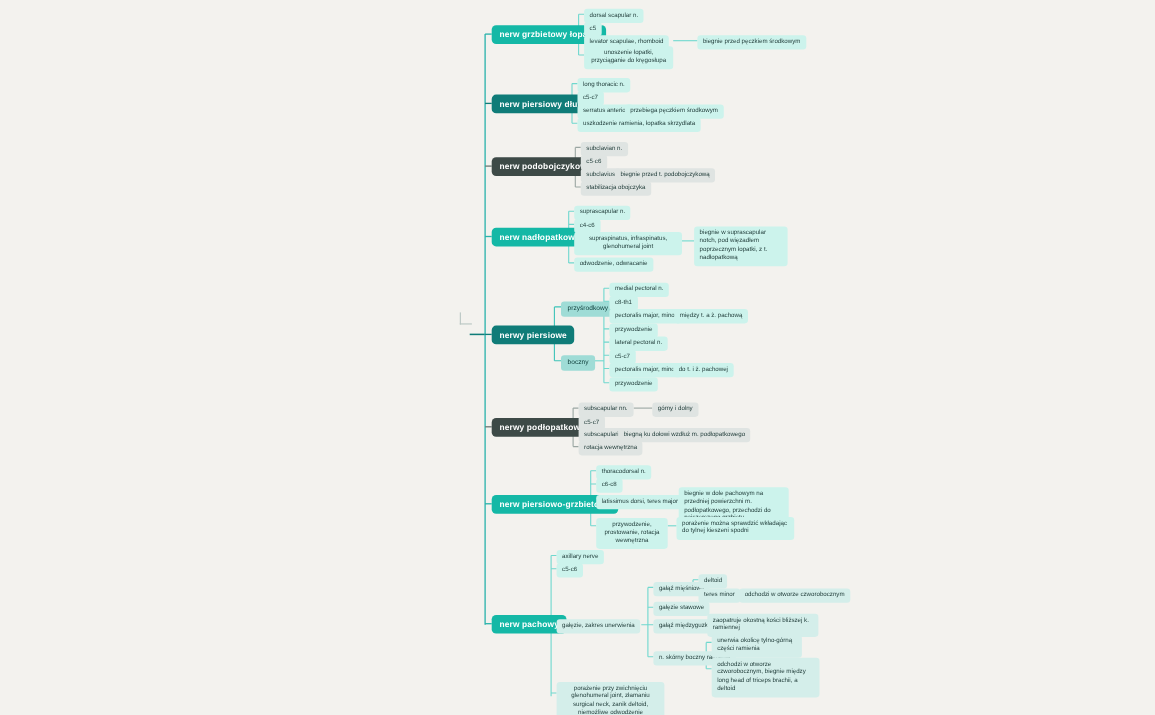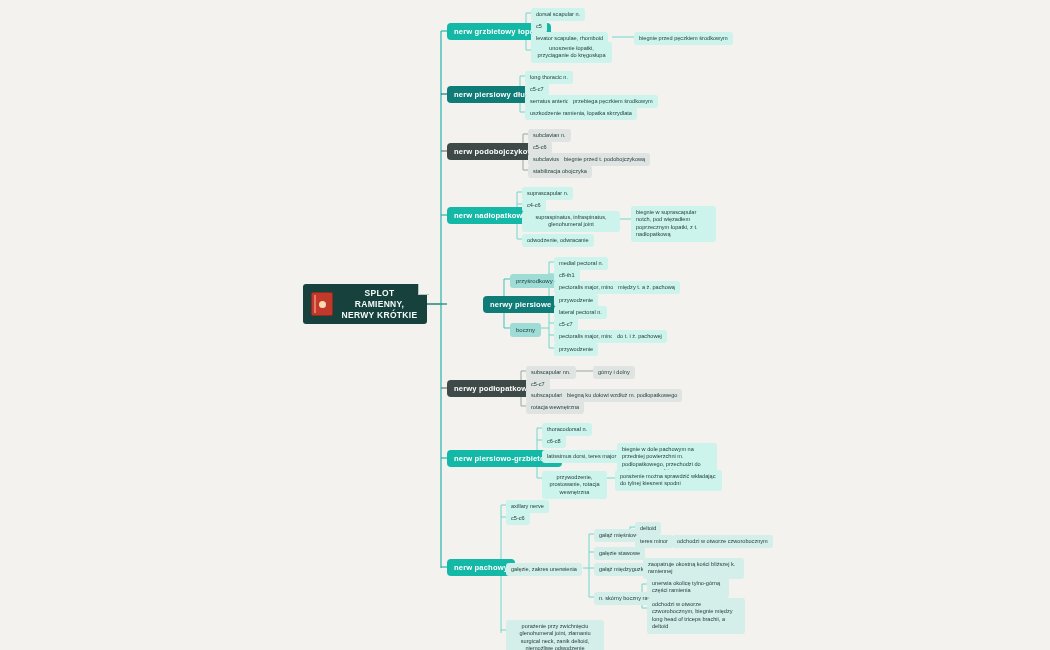--- a/index.html
+++ b/index.html
@@ -134,27 +134,20 @@
     <path d="M624 534 L630 534 M630 527 L630 540" stroke="#6fd8ce" stroke-width="1" fill="none"></path>
     <path d="M630 527 L635 527 M630 540 L635 540" stroke="#6fd8ce" stroke-width="1" fill="none"></path>
     <path d="M664 540 L672 540" stroke="#6fd8ce" stroke-width="1" fill="none"></path>
 
     <path d="M636 568 L643 568" stroke="#6fd8ce" stroke-width="1" fill="none"></path>
 
     <path d="M636 597 L642 597 M642 584 L642 608" stroke="#6fd8ce" stroke-width="1" fill="none"></path>
     <path d="M642 584 L647 584 M642 608 L647 608" stroke="#6fd8ce" stroke-width="1" fill="none"></path>
   </svg>
 
-  <div class="node root">
-    <span class="bookicon"></span>
-    <span class="rtxt">
-      <span>SPLOT RAMIENNY,</span><br>
-      <span>NERWY KRÓTKIE</span>
-    </span>
-  </div>
   <div class="foldcorner"></div>
 
   <div class="node l1 teal" style="left:447px;top:23px;">nerw grzbietowy łopatki</div>
   <div class="node lf mint" style="left:531px;top:8px;">dorsal scapular n.</div>
   <div class="node lf mint" style="left:531px;top:20px;">c5</div>
   <div class="node lf mint" style="left:531px;top:32px;">levator scapulae, rhomboid</div>
   <div class="node lf mint" style="left:634px;top:32px;">biegnie przed pęczkiem środkowym</div>
   <div class="node lf mint center" style="left:531px;top:42px;width:81px;">unoszenie łopatki, przyciąganie do kręgosłupa</div>
 
   <div class="node l1 deep" style="left:447px;top:86px;">nerw piersiowy długi</div>
@@ -171,21 +164,21 @@
   <div class="node lf grey" style="left:559px;top:153px;">biegnie przed t. podobojczykową</div>
   <div class="node lf grey" style="left:528px;top:165px;">stabilizacja obojczyka</div>
 
   <div class="node l1 teal" style="left:447px;top:207px;">nerw nadłopatkowy</div>
   <div class="node lf mint" style="left:522px;top:187px;">suprascapular n.</div>
   <div class="node lf mint" style="left:522px;top:199px;">c4-c6</div>
   <div class="node lf mint center" style="left:522px;top:211px;width:98px;">supraspinatus, infraspinatus, glenohumeral joint</div>
   <div class="node lf mint" style="left:631px;top:206px;width:85px;">biegnie w suprascapular notch, pod więzadłem poprzecznym łopatki, z t. nadłopatkową</div>
   <div class="node lf mint" style="left:522px;top:234px;">odwodzenie, odwracanie</div>
 
-  <div class="node l1 deep" style="left:447px;top:296px;margin-left:36px;">nerwy piersiowe</div>
+  <div class="node l1 deep" style="left:447px;top:296px;">nerwy piersiowe</div>
 
   <div class="node l2pill" style="left:510px;top:274px;">przyśrodkowy</div>
   <div class="node lf mint" style="left:554px;top:257px;">medial pectoral n.</div>
   <div class="node lf mint" style="left:554px;top:269px;">c8-th1</div>
   <div class="node lf mint" style="left:554px;top:281px;">pectoralis major, minor</div>
   <div class="node lf mint" style="left:613px;top:281px;">między t. a ż. pachową</div>
   <div class="node lf mint" style="left:554px;top:294px;">przywodzenie</div>
 
   <div class="node l2pill" style="left:510px;top:323px;">boczny</div>
   <div class="node lf mint" style="left:554px;top:306px;">lateral pectoral n.</div>

